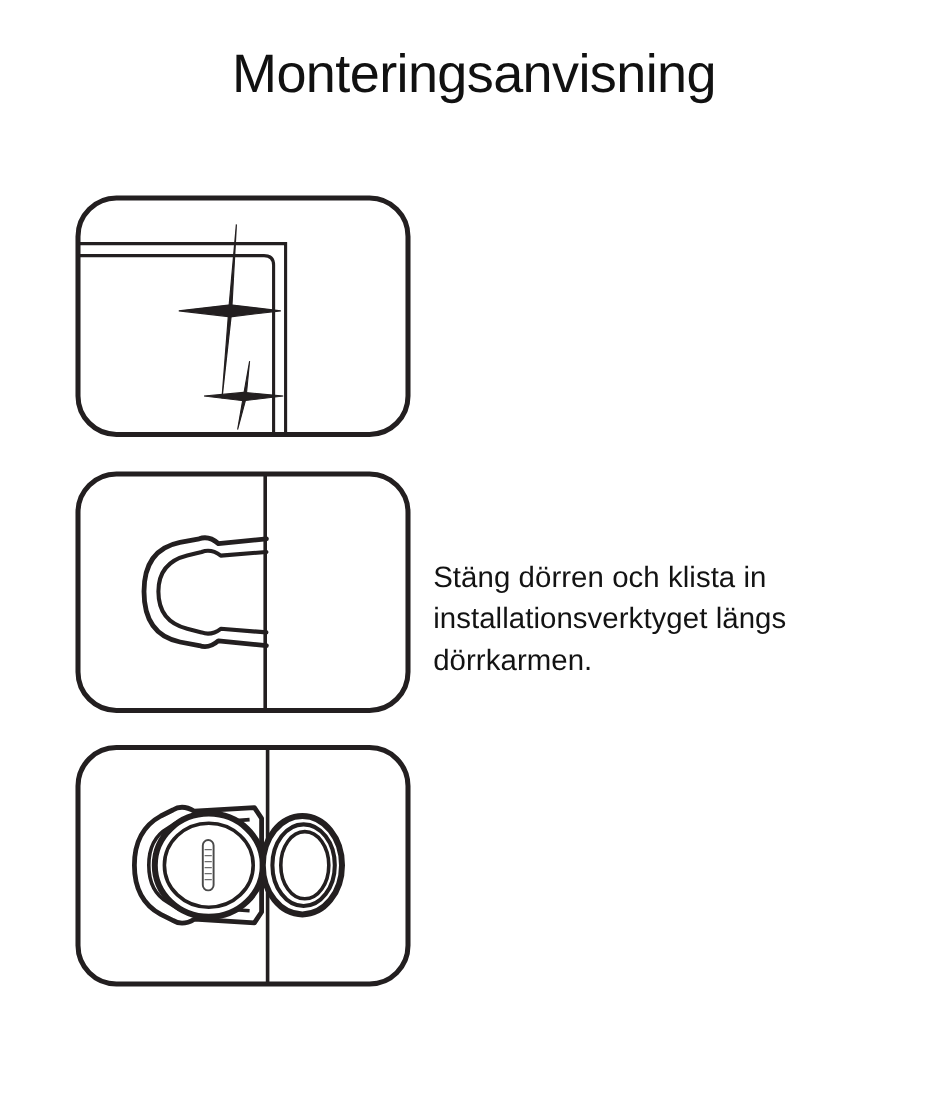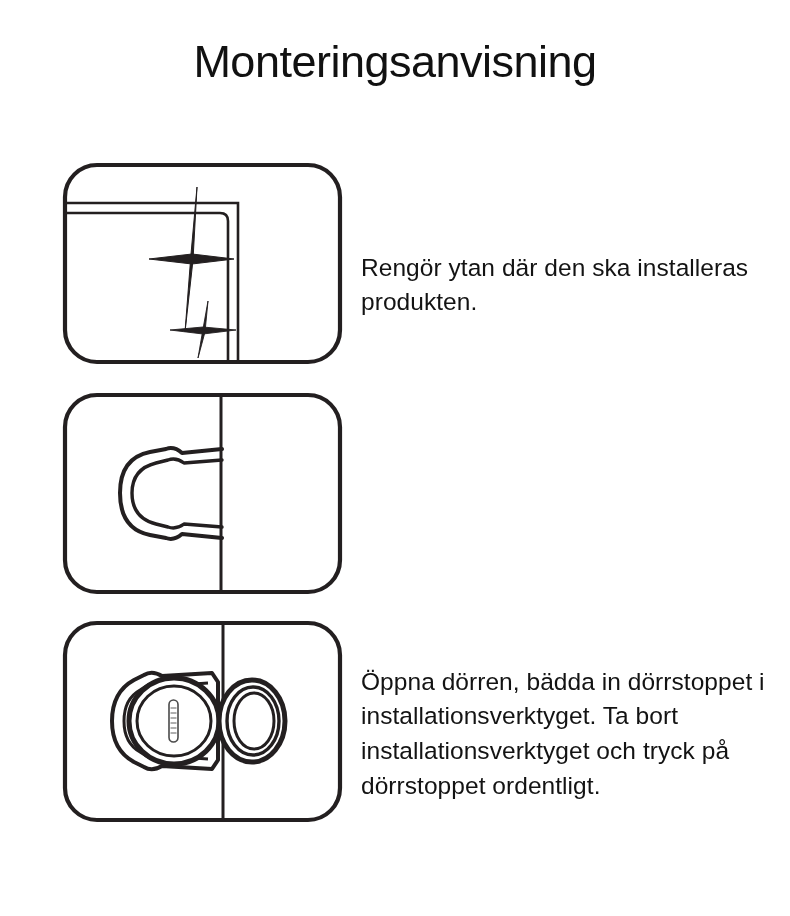--- a/index.html
+++ b/index.html
@@ -88,41 +88,41 @@
         <path d="M 87 97 L 130 92 L 172 97 L 130 102 Z" fill="#231f20" stroke="#231f20" stroke-width="1"></path>
       </g>
 
       <g>
         <path d="M 146 139 L 141 167 L 136 196 L 143 170 Z" fill="#231f20" stroke="#231f20" stroke-width="0.9"></path>
         <path d="M 108 168 L 141 165 L 174 168 L 141 172 Z" fill="#231f20" stroke="#231f20" stroke-width="0.9"></path>
       </g>
     </svg>
   </div>
 
-  <p class="step-text">Rengör ytan där den ska installeras produkten.</p>
 </section>
 
 <section class="step step-2">
 
   <div class="illustration">
     <svg viewBox="0 0 281 203" xmlns="http://www.w3.org/2000/svg">
       <rect x="3" y="3" width="275" height="197" rx="32" ry="32" fill="#ffffff" stroke="#231f20" stroke-width="4.2"></rect>
 
       <line x1="159" y1="4" x2="159" y2="200" stroke="#231f20" stroke-width="3"></line>
 
       <path d="M 160 57 L 120 61 Q 112 54 104 57 L 88 60
                Q 58 66 58 101 Q 58 137 88 143 L 104 146
                Q 112 149 120 142 L 160 146" fill="none" stroke="#231f20" stroke-width="4" stroke-linejoin="round" stroke-linecap="round"></path>
 
       <path d="M 160 68 L 122 71 Q 114 65 106 68 L 94 71
                Q 70 77 70 101 Q 70 126 94 132 L 106 135
                Q 114 138 122 132 L 160 135" fill="none" stroke="#231f20" stroke-width="3.4" stroke-linejoin="round" stroke-linecap="round"></path>
     </svg>
   </div>
 
+  <p class="step-text">Stäng dörren och klista in installationsverktyget längs dörrkarmen.</p>
 </section>
 
 <section class="step step-3">
 
   <div class="illustration">
     <svg viewBox="0 0 281 203" xmlns="http://www.w3.org/2000/svg">
       <rect x="3" y="3" width="275" height="197" rx="32" ry="32" fill="#ffffff" stroke="#231f20" stroke-width="4.2"></rect>
 
       <line x1="161" y1="4" x2="161" y2="200" stroke="#231f20" stroke-width="3"></line>
 
@@ -146,14 +146,13 @@
         <line x1="108.5" y1="108" x2="114.5" y2="108"></line>
         <line x1="108.5" y1="113" x2="114.5" y2="113"></line>
       </g>
 
       <ellipse cx="190" cy="101" rx="33" ry="41" fill="#ffffff" stroke="#231f20" stroke-width="5"></ellipse>
       <ellipse cx="191" cy="101" rx="26" ry="34" fill="#ffffff" stroke="#231f20" stroke-width="3.4"></ellipse>
       <ellipse cx="192" cy="101" rx="20" ry="28" fill="#ffffff" stroke="#231f20" stroke-width="3"></ellipse>
     </svg>
   </div>
 
-  <p class="step-text">Öppna dörren, bädda in dörrstoppet i installationsverktyget. Ta bort installationsverktyget och tryck på dörrstoppet ordentligt.</p>
 </section>
 
 </body></html>

